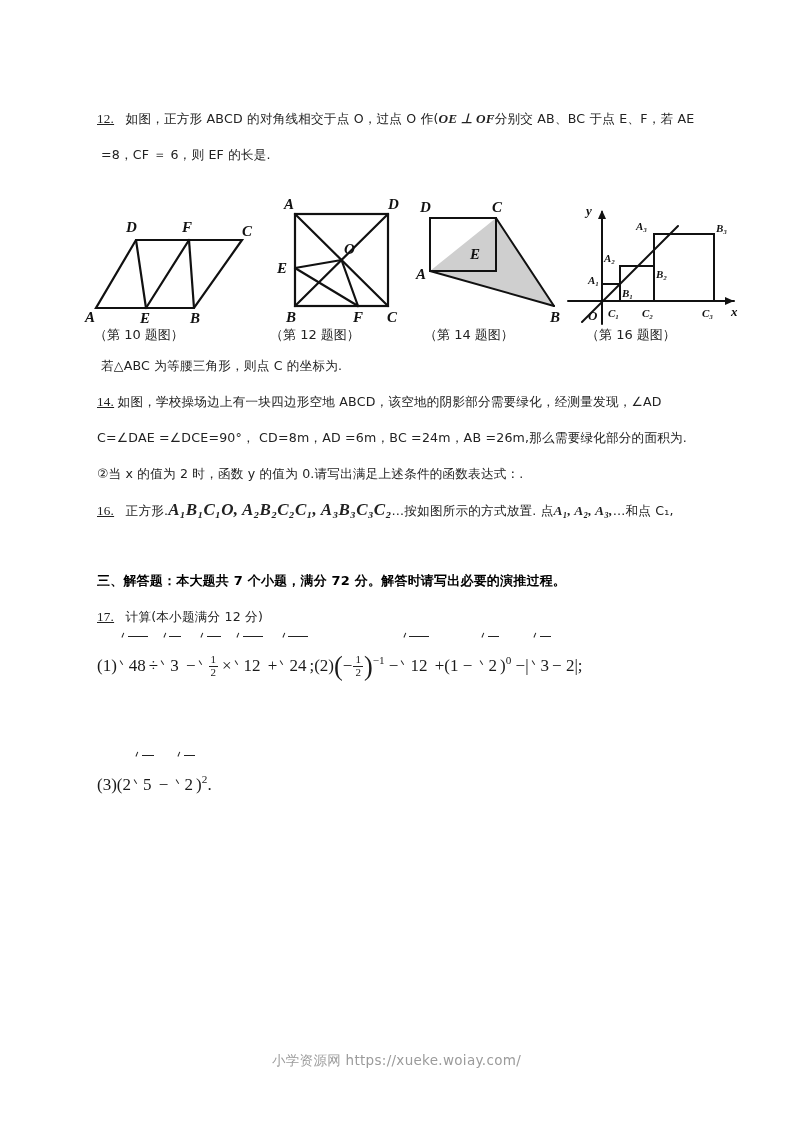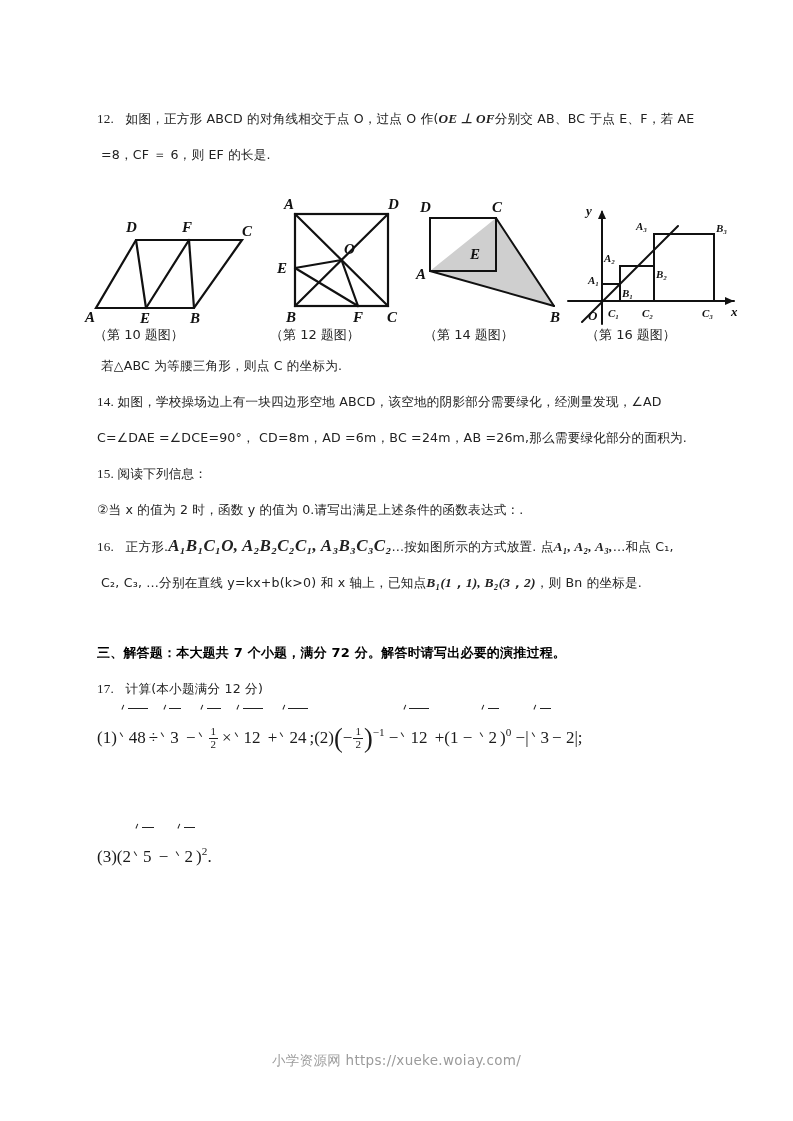--- a/index.html
+++ b/index.html
@@ -32,21 +32,21 @@
   .q {
     font-size: 13.2px;
     line-height: 30px;
     color: #222;
     letter-spacing: 0.2px;
     margin: 0 0 6px 0;
   }
   .q-num { white-space: nowrap; }
   .line2 { padding-left: 4px; }
   .cn { font-family: "DejaVu Sans", "Liberation Sans", sans-serif; font-size: 12.6px; }
-  .lat { font-family: "Liberation Serif", serif; font-size: 13.2px; }
+  .lat { font-family: "Liberation Serif", serif; font-size: 13.2px; text-decoration: underline; }
   .bi { font-style: italic; font-weight: bold; font-family: "Liberation Serif", serif; }
 
   
   .frac {
     display: inline-block;
     vertical-align: middle;
     text-align: center;
     font-size: 10px;
     line-height: 1.05;
     margin: 0 1px;
@@ -181,33 +181,26 @@
 
     <p class="q">
       <span class="lat q-num">14.</span>
       <span class="cn">如图，学校操场边上有一块四边形空地 ABCD，该空地的阴影部分需要绿化，经测量发现，∠AD</span>
     </p>
     <p class="q">
       <span class="cn">C=∠DAE =∠DCE=90°， CD=8m，AD =6m，BC =24m，AB =26m,那么需要绿化部分的面积为.</span>
     </p>
 
     <p class="q">
-      <span class="lat q-num">15.</span>
-      <span class="cn">阅读下列信息：</span>
-    </p>
-    <p class="q">
       <span class="cn">②当 x 的值为 2 时，函数 y 的值为 0.请写出满足上述条件的函数表达式：.</span>
     </p>
 
     <p class="q">
       <span class="lat q-num">16.</span>
       <span style="display:inline-block;width:8px"></span><span class="cn">正方形.</span><span class="bi" style="font-size:17px">A₁B₁C₁O, A₂B₂C₂C₁, A₃B₃C₃C₂</span><span class="cn">…按如图所示的方式放置. 点</span><span class="bi" style="font-size:13.5px">A₁, A₂, A₃,</span><span class="cn">…和点 C₁,</span>
-    </p>
-    <p class="q line2">
-      <span class="cn">C₂, C₃, …分别在直线 y=kx+b(k&gt;0) 和 x 轴上，已知点</span><span class="bi" style="font-size:13.5px">B₁(1，1), B₂(3，2)</span><span class="cn">，则 Bn 的坐标是.</span>
     </p>
 
     <div style="height:34px"></div>
     <p class="q section-head">
       <span>三、解答题：本大题共 7 个小题，满分 72 分。解答时请写出必要的演推过程。</span>
     </p>
 
     <p class="q" style="margin-bottom:0">
       <span class="lat q-num">17.</span>
       <span style="display:inline-block;width:8px"></span><span class="cn">计算(本小题满分 12 分)</span>

